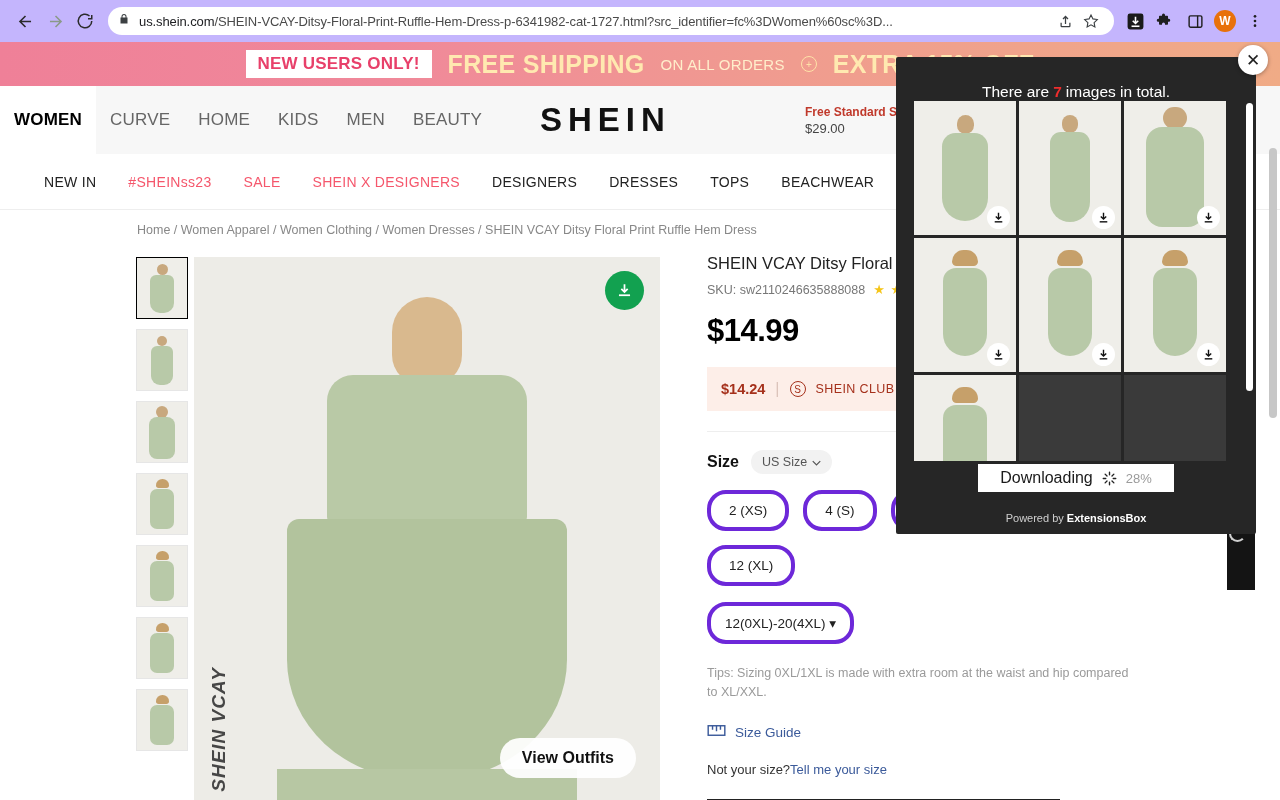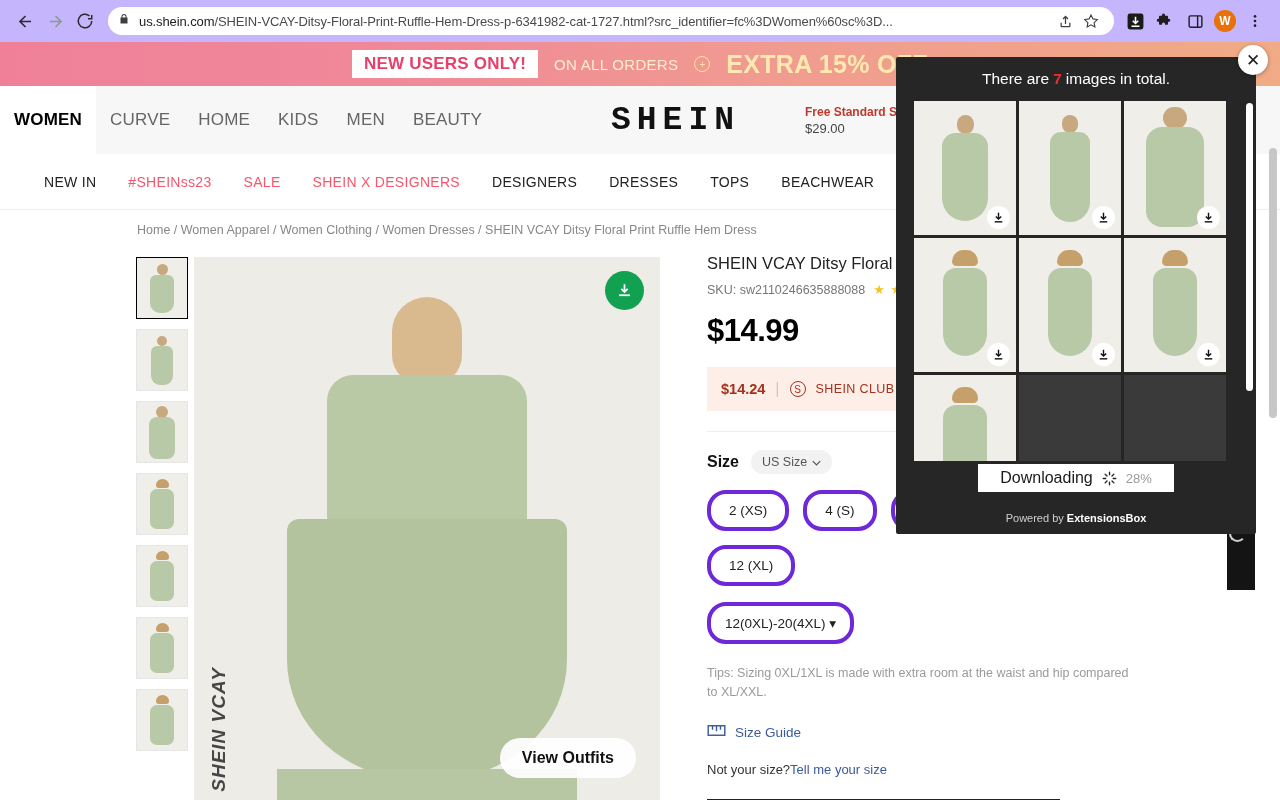--- a/index.html
+++ b/index.html
@@ -64,22 +64,22 @@
     background: #f7f7f7; display: flex; align-items: center;
   }
   .cat-tabs { display: flex; align-items: stretch; height: 68px; }
   .cat-tab {
     display: flex; align-items: center; padding: 0 14px; font-size: 17px;
     color: #666; letter-spacing: 0.2px;
   }
   .cat-tab.active { background: #fff; color: #000; font-weight: bold; }
   .logo {
     position: absolute; left: 0; right: 0; margin: 0 auto; width: 200px;
-    text-align: right; font-size: 33px; font-weight: bold; letter-spacing: 6px;
-    color: #111; font-family: Liberation Mono, monospace;
+    text-align: left; font-size: 33px; font-weight: bold; letter-spacing: 6px;
+    color: #111; font-family: Liberation Sans, sans-serif;
   }
   .ship-note { position: absolute; left: 805px; top: 104px; line-height: 1.35; }
   .ship-note .l1 { color: #c0392b; font-size: 12px; font-weight: bold; white-space: nowrap; }
   .ship-note .l2 { color: #444; font-size: 13px; }
 
   
   .subnav {
     position: absolute; top: 154px; left: 0; width: 1280px; height: 56px;
     background: #fff; border-bottom: 1px solid #eee;
     display: flex; align-items: center; padding-left: 44px; gap: 32px;
@@ -188,21 +188,21 @@
     position: absolute; right: 3px; top: 148px; width: 8px; height: 270px;
     background: #c7c7c7; border-radius: 4px;
   }
 
   
   .ext {
     position: absolute; left: 896px; top: 57px; width: 360px; height: 477px;
     background: #262626; border-radius: 2px;
   }
   .ext-title {
-    height: 44px; display: flex; align-items: center; justify-content: center;
+    height: 44px; display: flex; align-items: flex-end; justify-content: center;
     color: #fff; font-size: 15.5px;
   }
   .ext-title .count { color: #ef2d2d; font-weight: bold; margin: 0 4px; }
   .ext-close {
     position: absolute; right: -12px; top: -12px; width: 30px; height: 30px; border-radius: 50%;
     background: #fff; display: flex; align-items: center; justify-content: center;
     box-shadow: 0 1px 4px rgba(0,0,0,.35); font-size: 17px; color: #222;
   }
   .ext-grid-wrap {
     position: absolute; left: 18px; top: 44px; width: 324px; height: 360px;
@@ -302,20 +302,21 @@
       <svg width="16" height="16" viewBox="0 0 24 24" fill="#1f1f1f">
           <circle cx="12" cy="5" r="2"></circle>
           <circle cx="12" cy="12" r="2"></circle>
           <circle cx="12" cy="19" r="2"></circle>
         </svg>
     </div>
   </div>
 
   <div class="promo">
     <span class="promo-badge">NEW USERS ONLY!</span>
+    <span class="promo-big">FREE SHIPPING</span>
     <span class="promo-small">ON ALL ORDERS</span>
     <span class="promo-dot">+</span>
     <span class="promo-big">EXTRA 15% OFF</span>
   </div>
 
   <div class="shein-head">
     <div class="cat-tabs">
       <div class="cat-tab active">WOMEN</div>
       <div class="cat-tab">CURVE</div>
       <div class="cat-tab">HOME</div>

